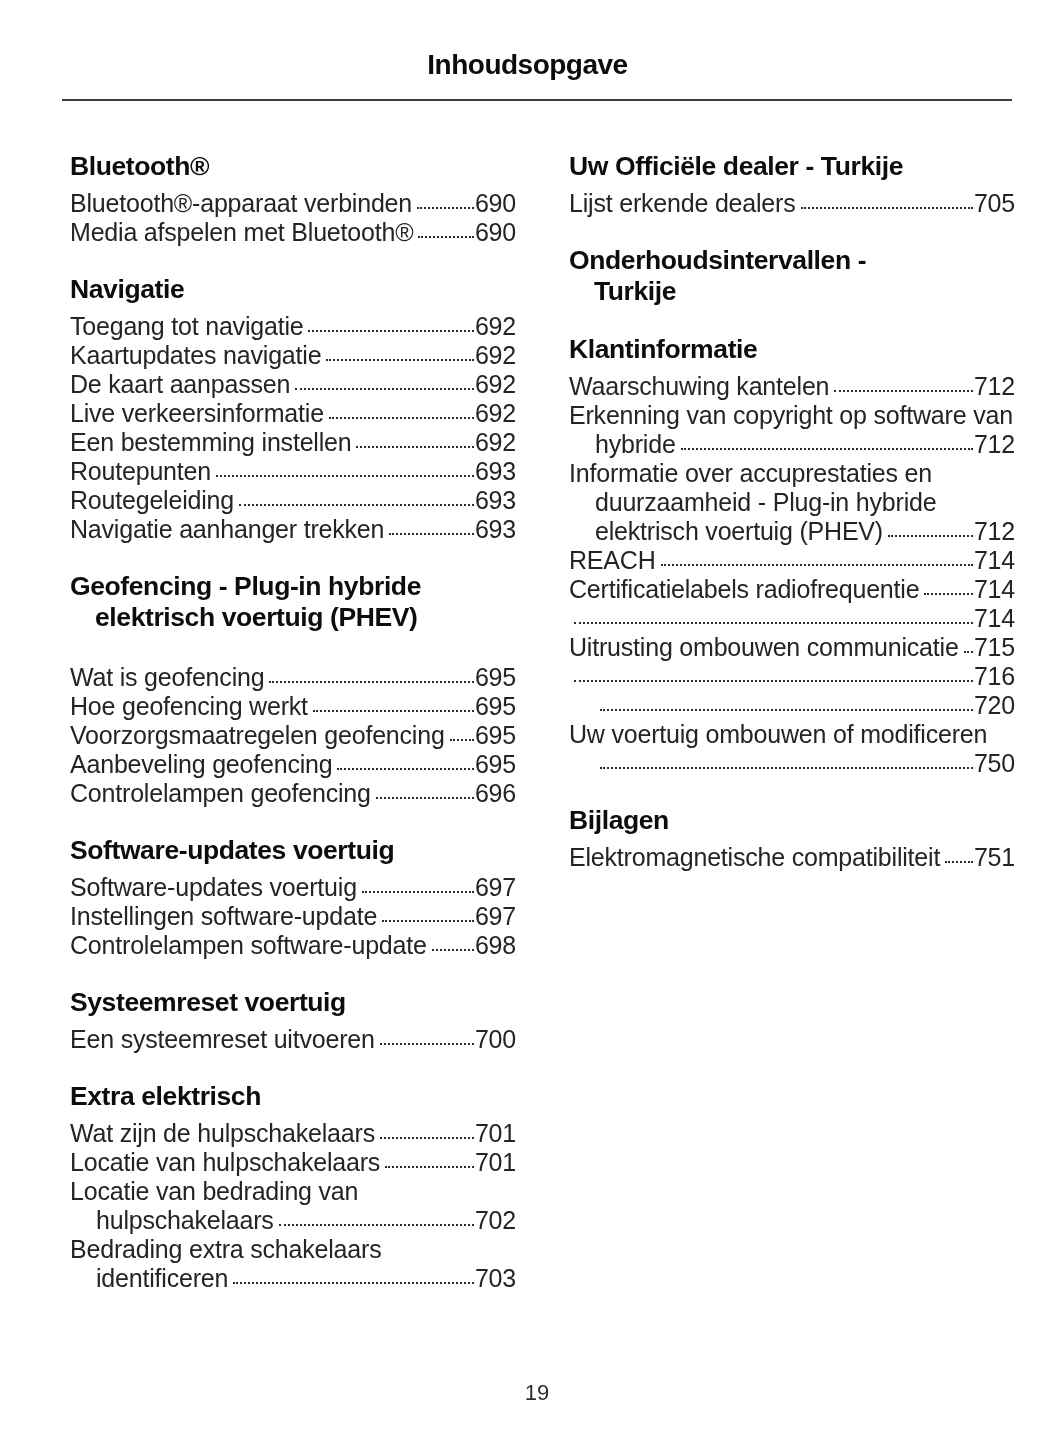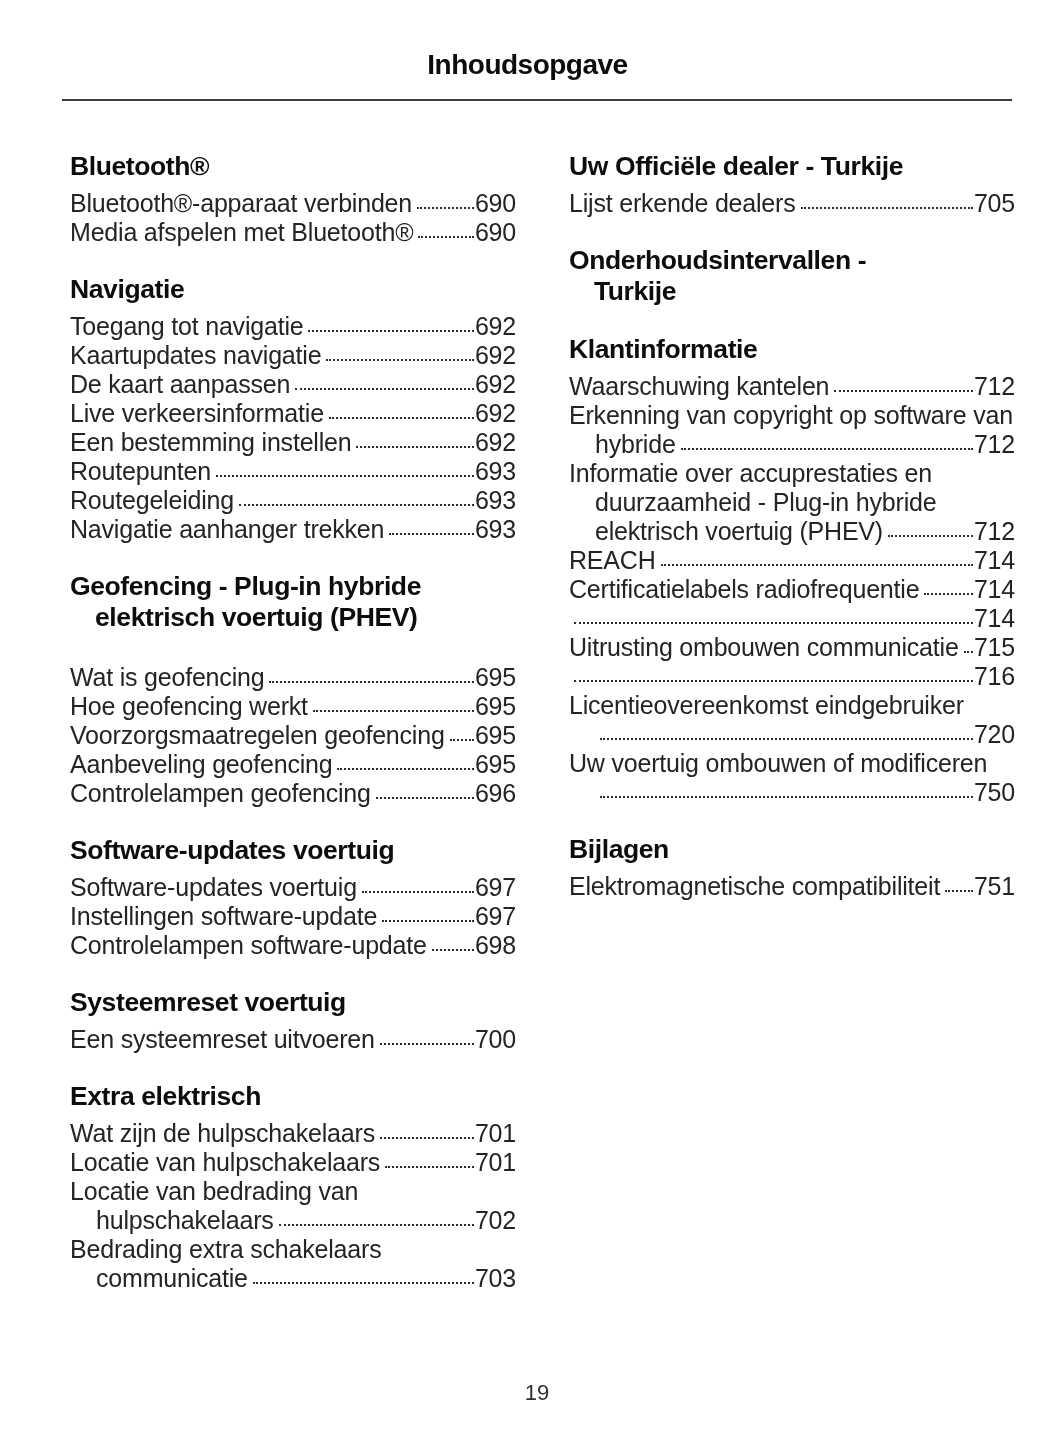--- a/index.html
+++ b/index.html
@@ -279,21 +279,21 @@
             <div class="eline">Locatie van bedrading van</div>
             <div class="erow indent">
               <span class="lbl">hulpschakelaars</span>
               <span class="dots"></span>
               <span class="pg">702</span>
             </div>
           </div>
           <div class="toc-entry">
             <div class="eline">Bedrading extra schakelaars</div>
             <div class="erow indent">
-              <span class="lbl">communicatie</span>
+              <span class="lbl">identificeren</span>
               <span class="dots"></span>
               <span class="pg">703</span>
             </div>
           </div>
         </section>
       </div>
       <div class="toc-column">
         <section class="toc-section">
           <h2 class="section-heading">
             <span class="hline">Uw Officiële dealer - Turkije</span>
@@ -367,21 +367,20 @@
               <span class="pg">715</span>
             </div>
           </div>
           <div class="toc-entry">
             <div class="erow">
               <span class="dots"></span>
               <span class="pg">716</span>
             </div>
           </div>
           <div class="toc-entry">
-            <div class="eline">Licentieovereenkomst eindgebruiker</div>
             <div class="erow indent">
               <span class="lbl"></span>
               <span class="dots"></span>
               <span class="pg">720</span>
             </div>
           </div>
           <div class="toc-entry">
             <div class="eline">Uw voertuig ombouwen of modificeren</div>
             <div class="erow indent">
               <span class="lbl"></span>

